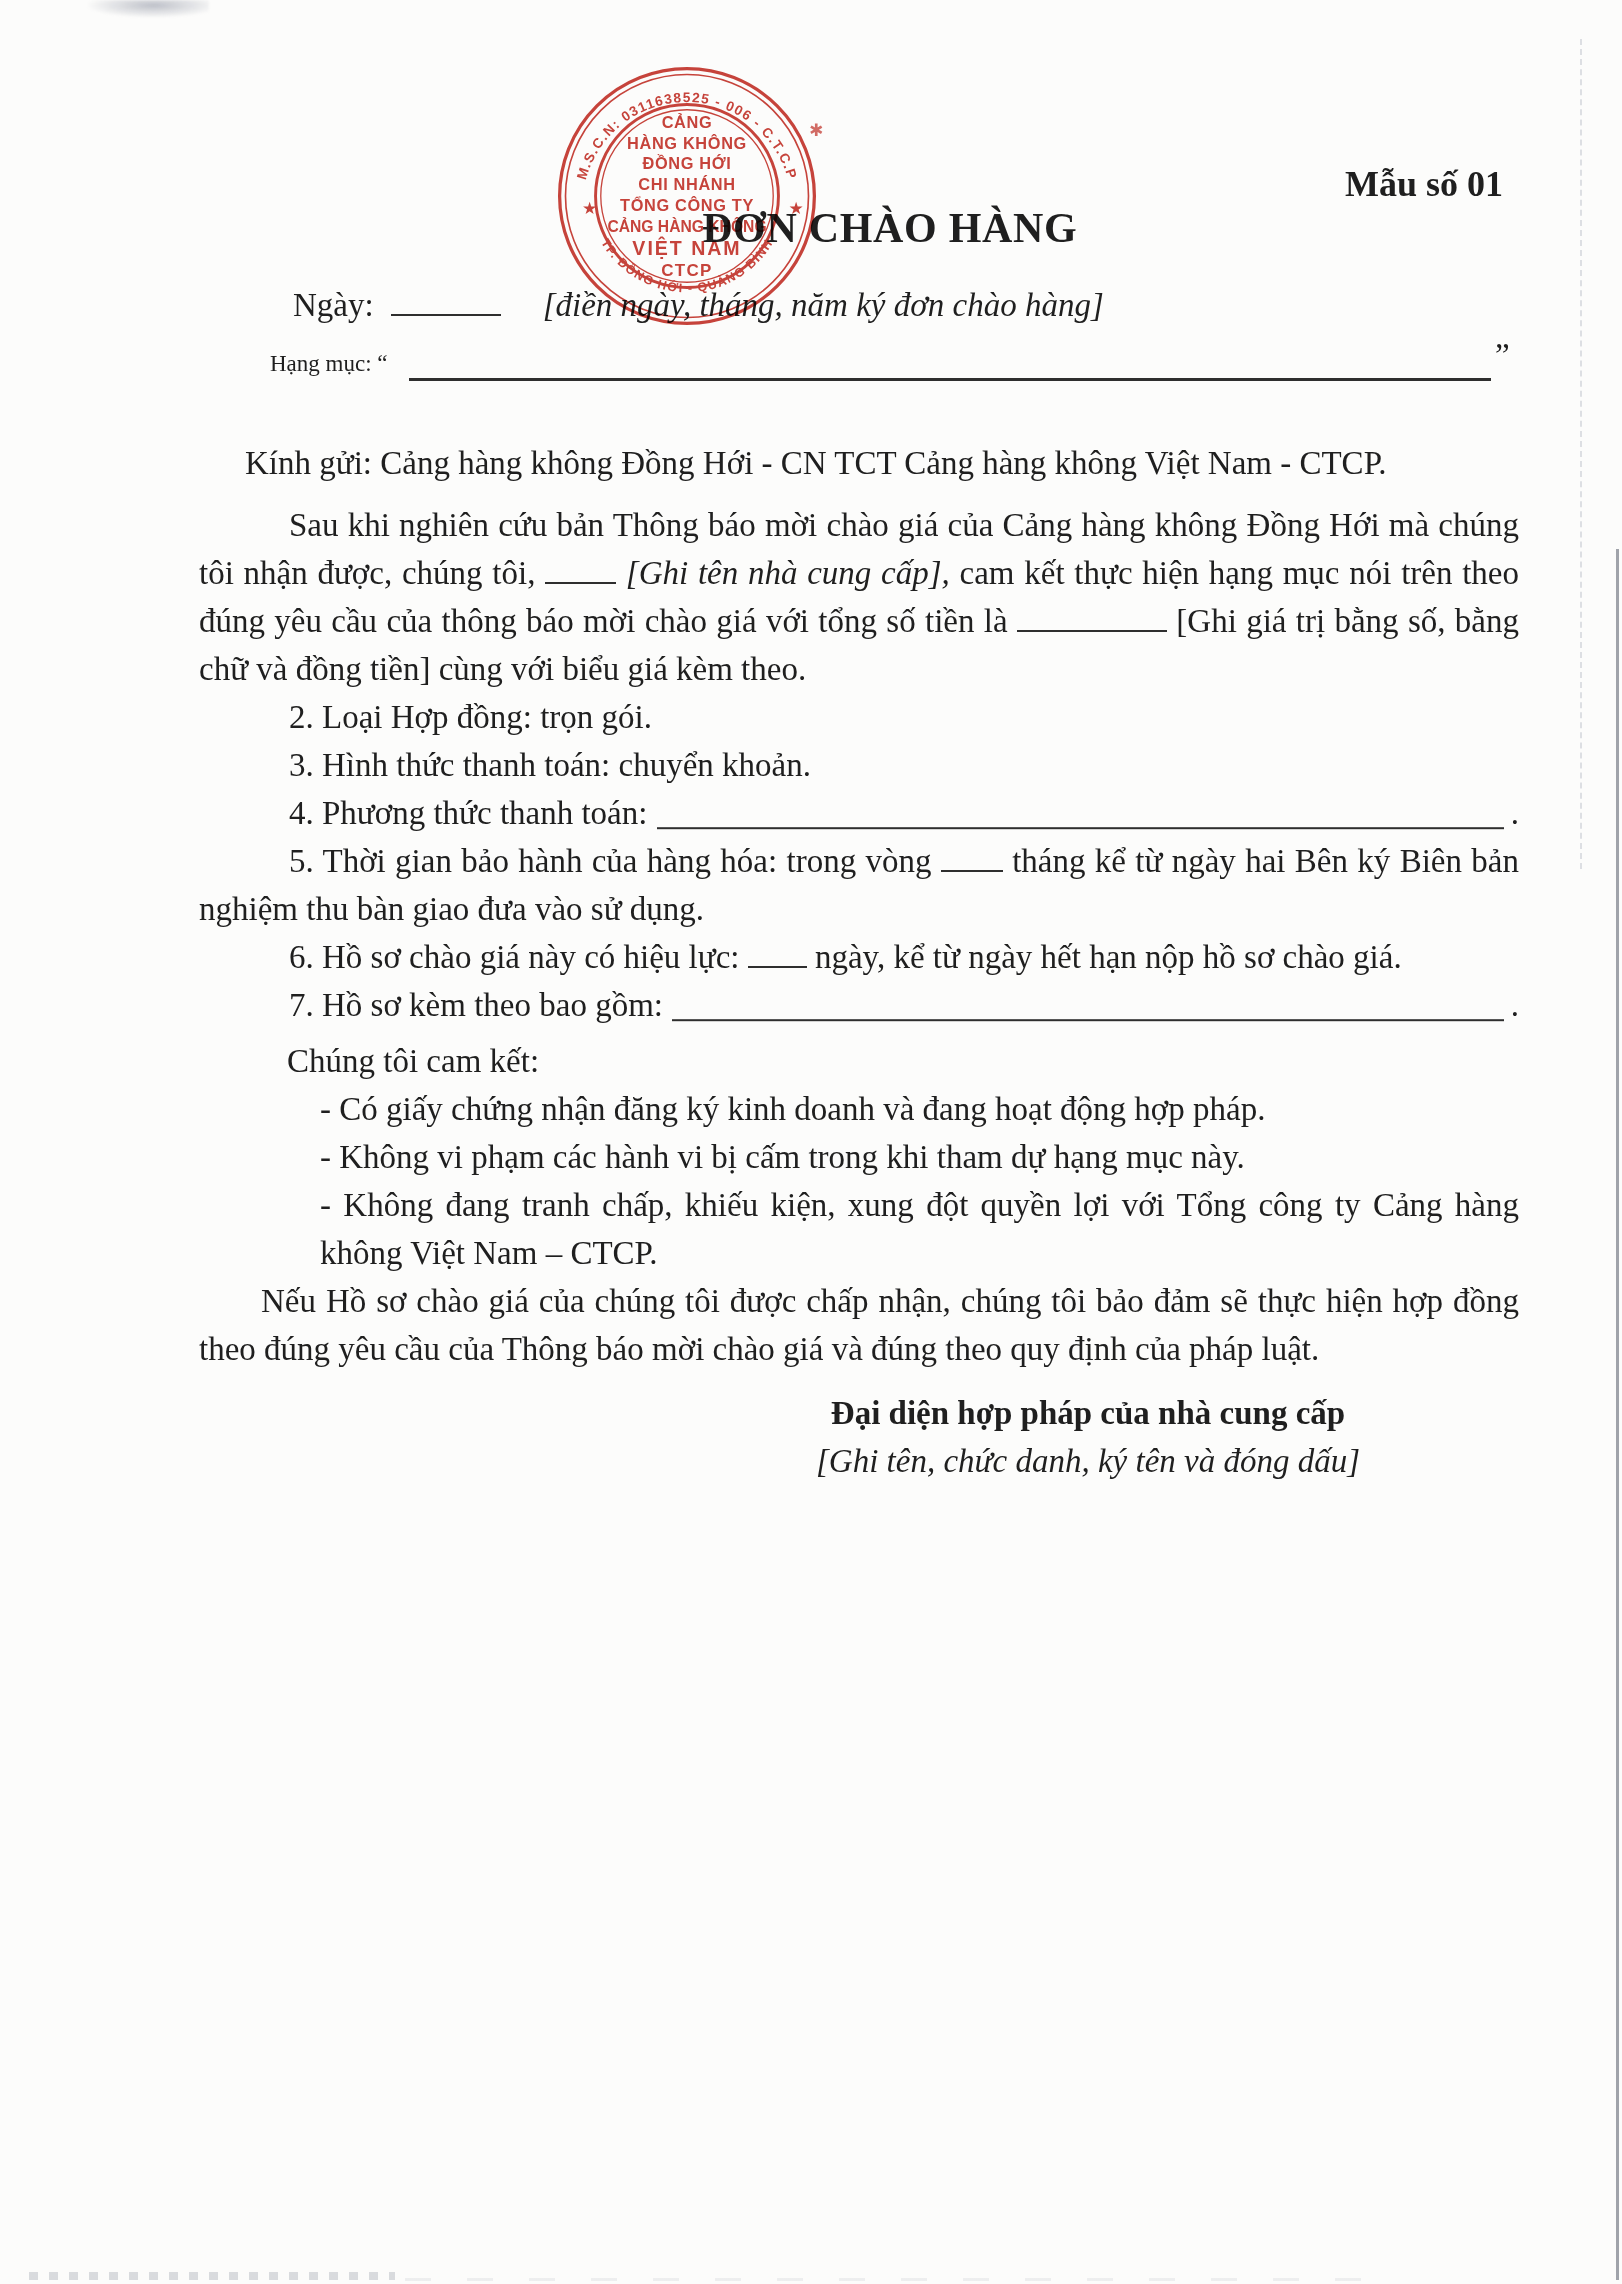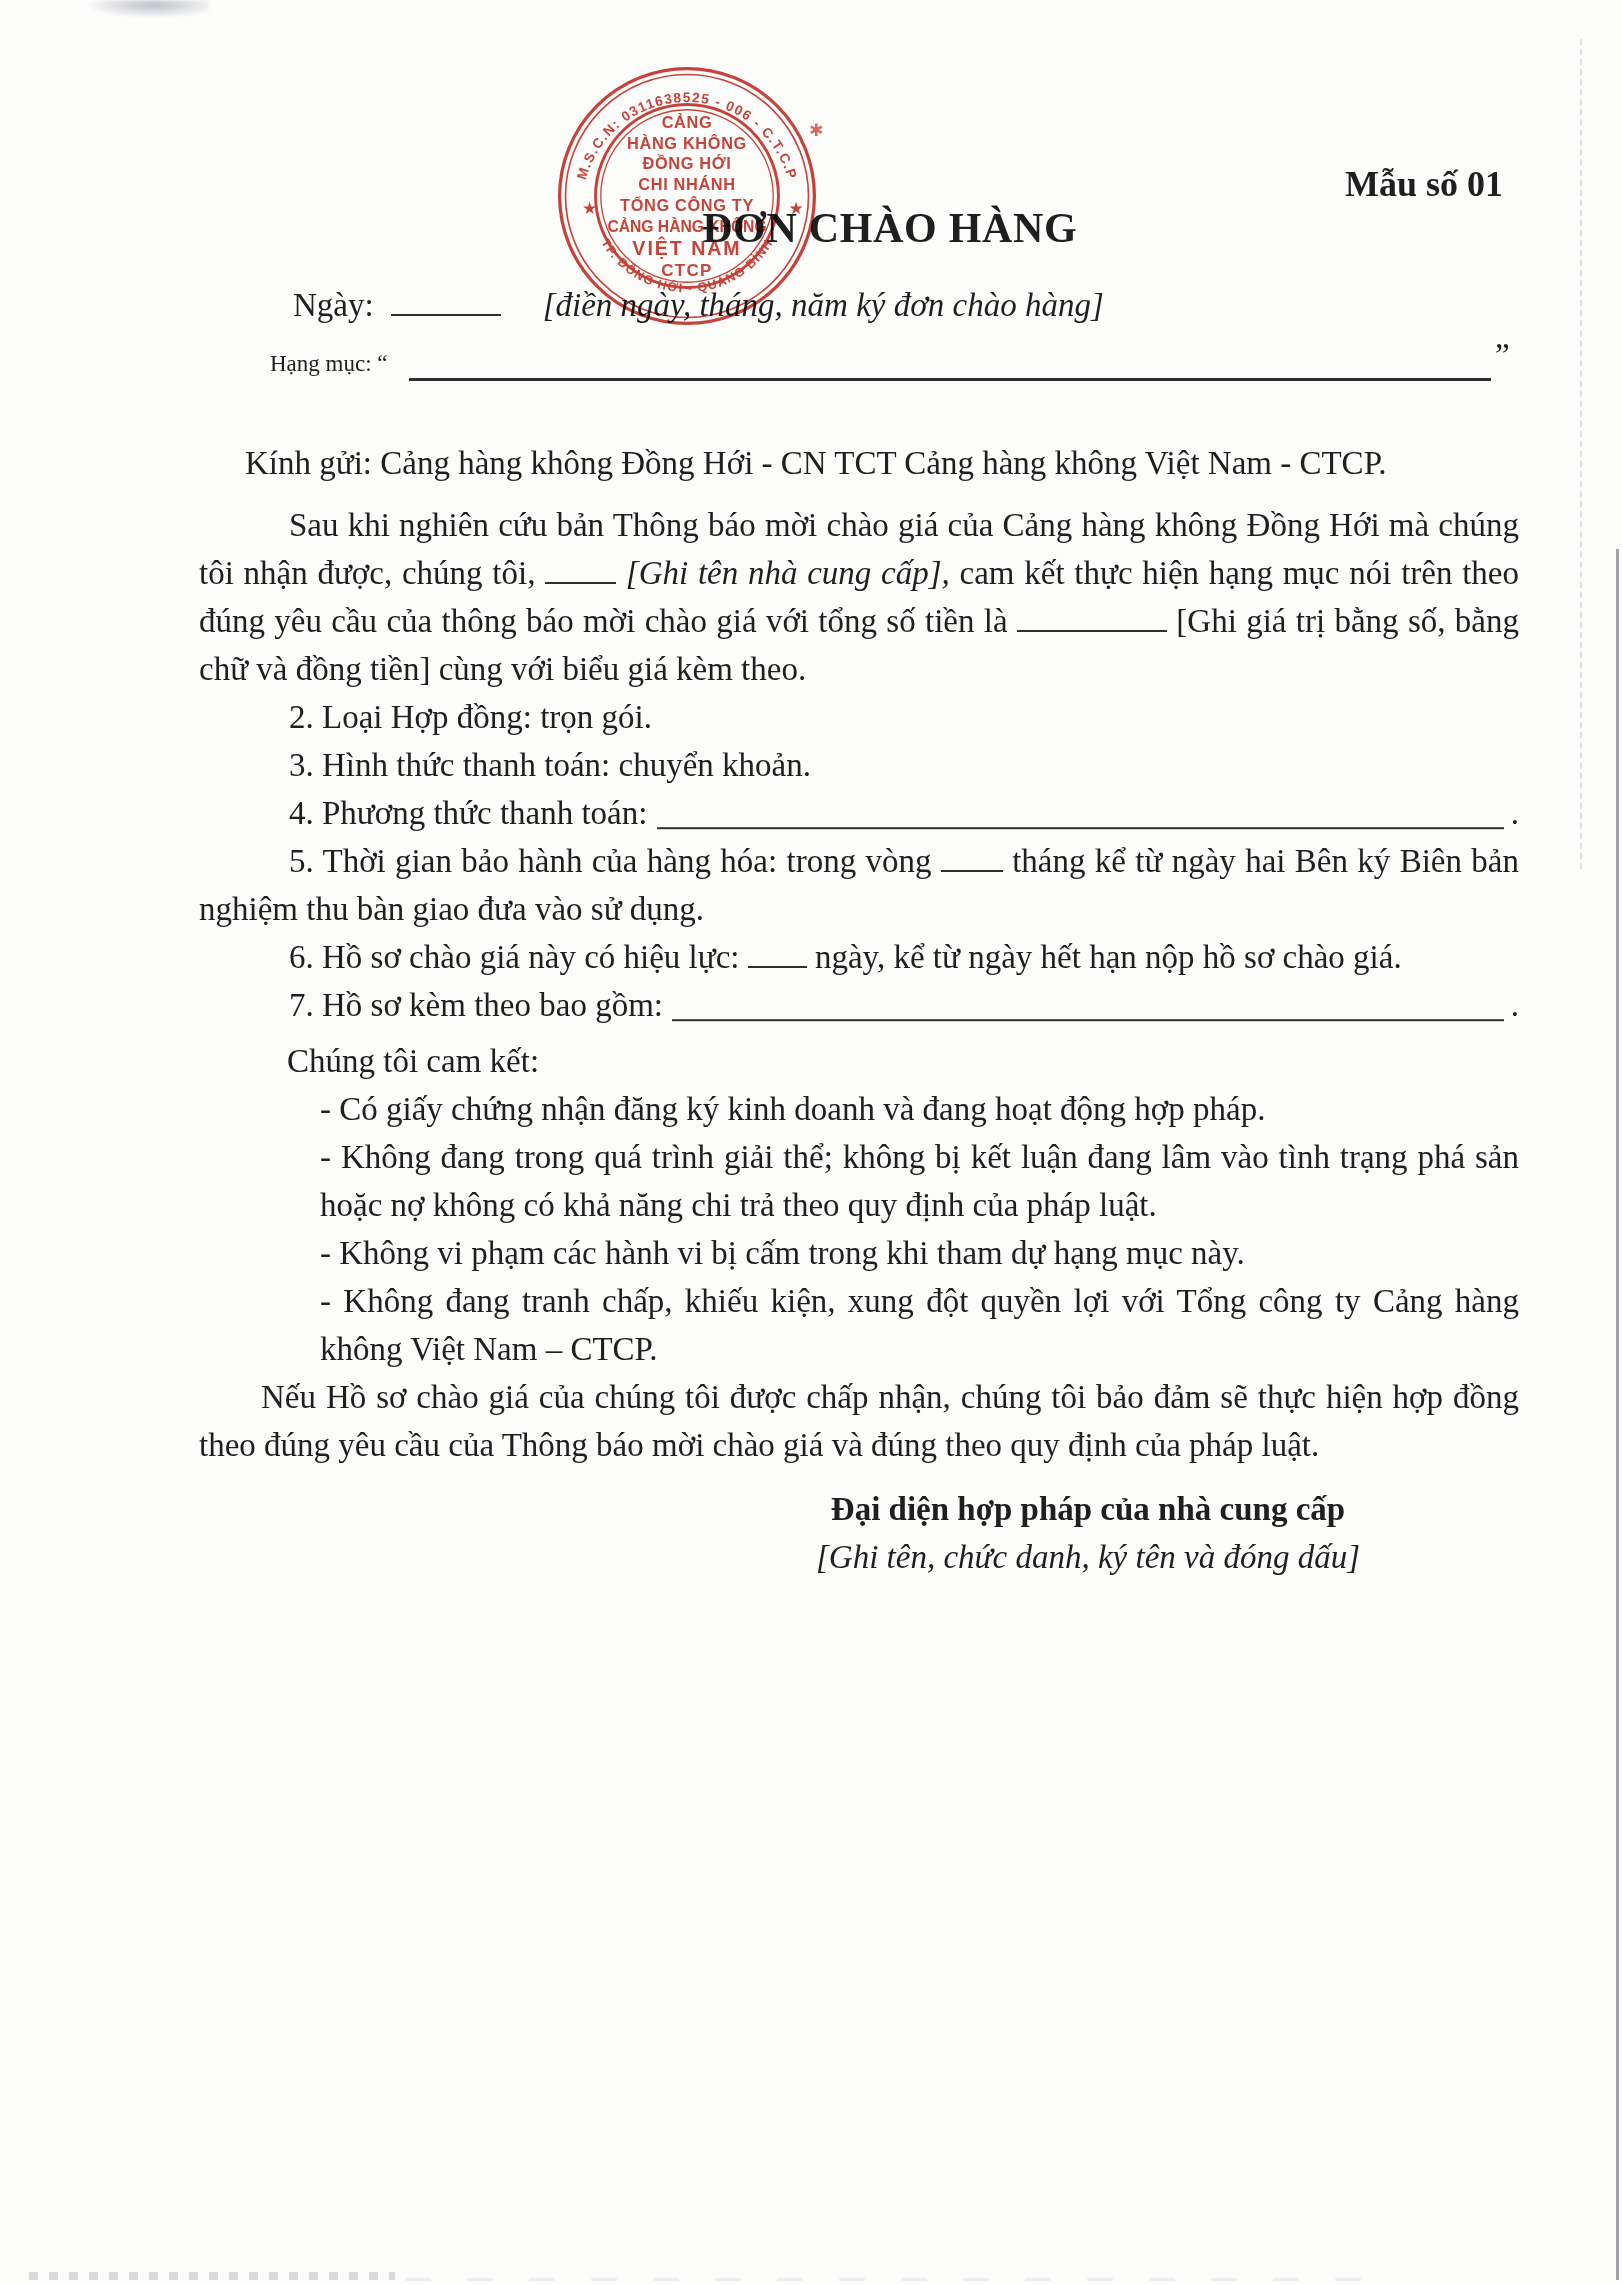--- a/index.html
+++ b/index.html
@@ -190,21 +190,20 @@
 
   <p class="flexline">
     <span class="pre">7. Hồ sơ kèm theo bao gồm:</span>
     <span class="fillblank"></span>
     <span>.</span>
   </p>
 
   <p class="commit-head">Chúng tôi cam kết:</p>
 
   <p class="bullet">- Có giấy chứng nhận đăng ký kinh doanh và đang hoạt động hợp pháp.</p>
-  <p class="bullet">- Không đang trong quá trình giải thể; không bị kết luận đang lâm vào tình trạng phá sản hoặc nợ không có khả năng chi trả theo quy định của pháp luật.</p>
   <p class="bullet">- Không vi phạm các hành vi bị cấm trong khi tham dự hạng mục này.</p>
   <p class="bullet">- Không đang tranh chấp, khiếu kiện, xung đột quyền lợi với Tổng công ty Cảng hàng không Việt Nam – CTCP.</p>
 
   <p class="closing">Nếu Hồ sơ chào giá của chúng tôi được chấp nhận, chúng tôi bảo đảm sẽ thực hiện hợp đồng theo đúng yêu cầu của Thông báo mời chào giá và đúng theo quy định của pháp luật.</p>
 
   <div class="sig">
     <div class="sig-title">Đại diện hợp pháp của nhà cung cấp</div>
     <div class="sig-hint">[Ghi tên, chức danh, ký tên và đóng dấu]</div>
   </div>
 

